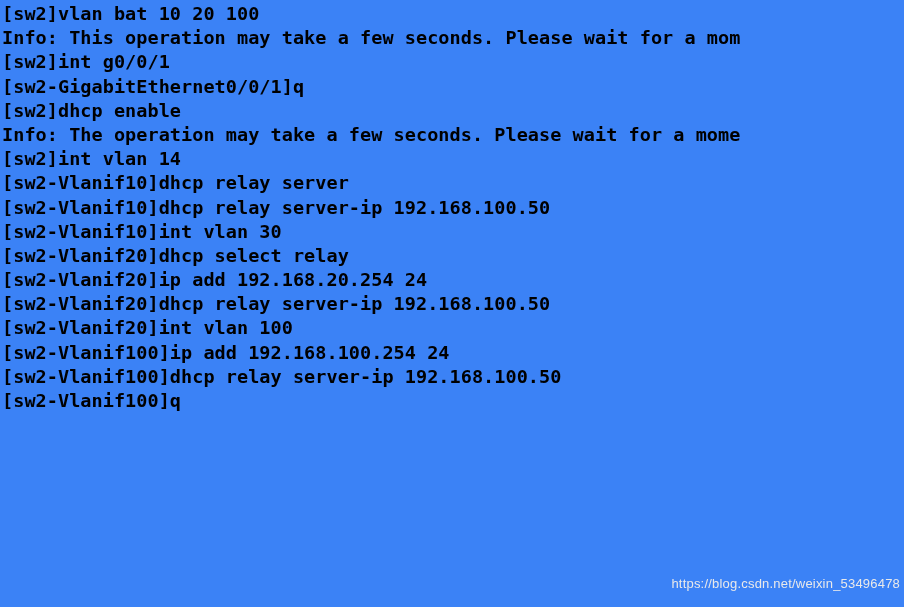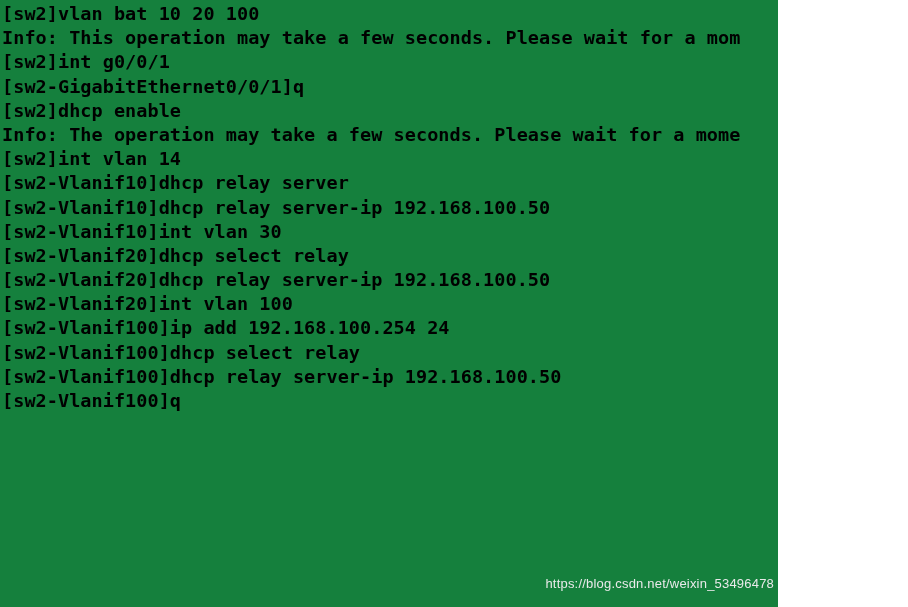--- a/index.html
+++ b/index.html
@@ -9,23 +9,23 @@
     background: #ffffff;
   }
   body {
     width: 908px;
     height: 607px;
     overflow: hidden;
     font-family: "DejaVu Sans Mono", "Liberation Mono", monospace;
   }
   #terminal {
     position: relative;
-    width: 778px;
+    width: 904px;
     height: 607px;
-    background: #15803d;
+    background: #3b82f6;
     box-sizing: border-box;
     padding: 2px 0 0 2px;
   }
   .cli-line {
     display: block;
     white-space: pre;
     font-family: "DejaVu Sans Mono", "Liberation Mono", monospace;
     font-size: 18.5px;
     font-weight: bold;
     line-height: 24.2px;
@@ -58,21 +58,21 @@
       <span class="cli-line">Info: This operation may take a few seconds. Please wait for a mom</span>
       <span class="cli-line">[sw2]int g0/0/1</span>
       <span class="cli-line">[sw2-GigabitEthernet0/0/1]q</span>
       <span class="cli-line">[sw2]dhcp enable</span>
       <span class="cli-line">Info: The operation may take a few seconds. Please wait for a mome</span>
       <span class="cli-line">[sw2]int vlan 14</span>
       <span class="cli-line">[sw2-Vlanif10]dhcp relay server</span>
       <span class="cli-line">[sw2-Vlanif10]dhcp relay server-ip 192.168.100.50</span>
       <span class="cli-line">[sw2-Vlanif10]int vlan 30</span>
       <span class="cli-line">[sw2-Vlanif20]dhcp select relay</span>
+      <span class="cli-line">[sw2-Vlanif20]ip add 192.168.20.254 24</span>
       <span class="cli-line">[sw2-Vlanif20]dhcp relay server-ip 192.168.100.50</span>
       <span class="cli-line">[sw2-Vlanif20]int vlan 100</span>
       <span class="cli-line">[sw2-Vlanif100]ip add 192.168.100.254 24</span>
-      <span class="cli-line">[sw2-Vlanif100]dhcp select relay</span>
       <span class="cli-line">[sw2-Vlanif100]dhcp relay server-ip 192.168.100.50</span>
       <span class="cli-line">[sw2-Vlanif100]q</span>
     </div>
   <div class="watermark">https://blog.csdn.net/weixin_53496478</div>
 </div>
 
 </body></html>

